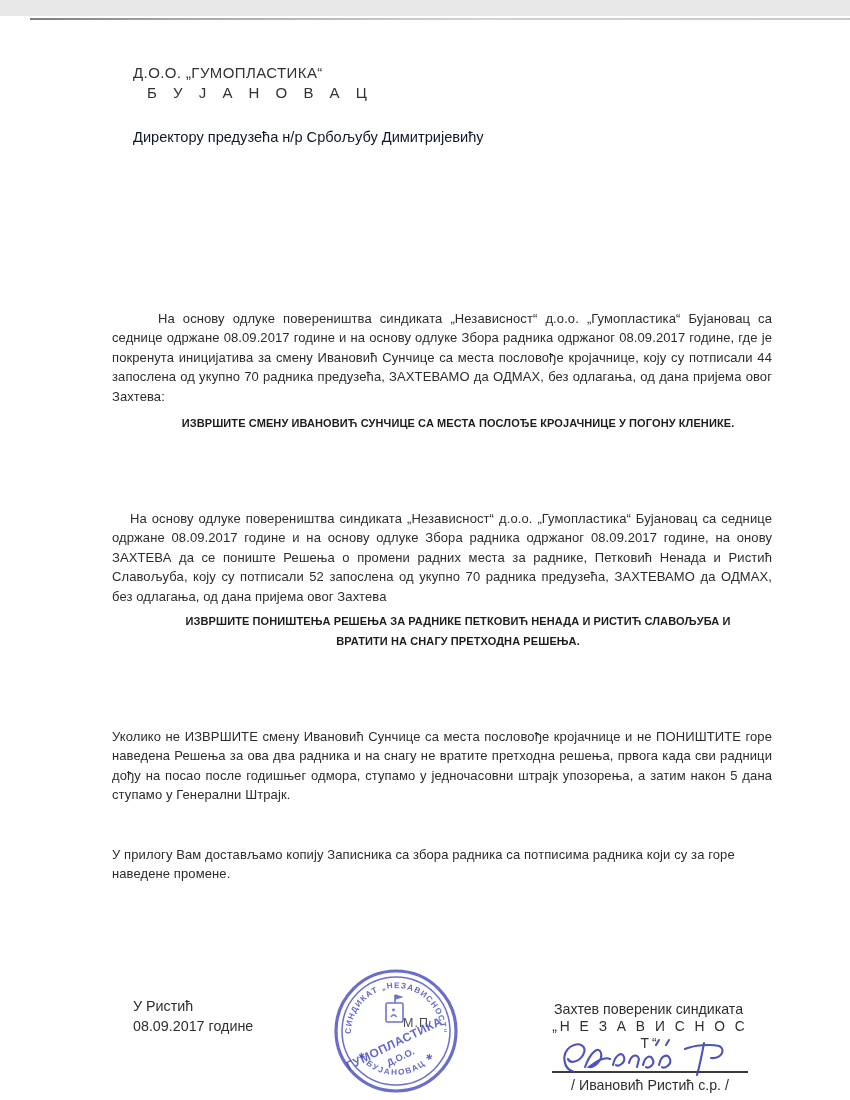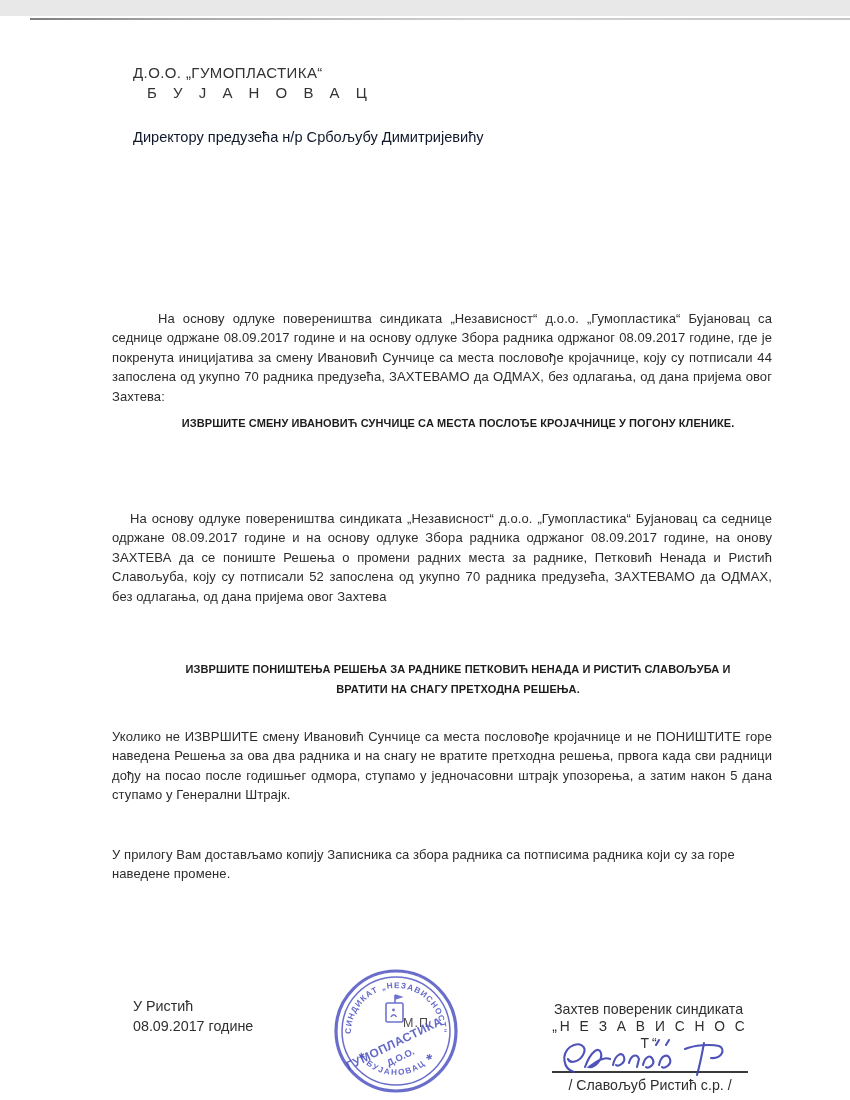--- a/index.html
+++ b/index.html
@@ -31,21 +31,21 @@
   .p1{top:280px;text-indent:46px;}
   .p2{top:480px;text-indent:18px;}
   .p3{top:698px;}
   .p4{top:816px;text-align:left;}
   .demand{
     left:133px;width:650px;box-sizing:border-box;padding:0 35px;
     font-size:11px;line-height:19.5px;font-weight:bold;
     text-align:center;color:#1c1c1c;letter-spacing:.1px;
   }
   .d1{top:398px;}
-  .d2{top:644px;}
+  .d2{top:596px;}
   .place-date{left:133px;top:981px;font-size:14.3px;line-height:19.5px;color:#2f2f2f;}
   .mp{left:403px;top:1000px;font-size:12.5px;letter-spacing:1px;color:#4a4a4a;z-index:1;}
   .stamp{left:332px;top:951px;width:128px;height:128px;z-index:2;pointer-events:none;}
   .signer{left:550px;top:984px;width:200px;font-size:14.2px;color:#2e2e2e;z-index:1;}
   .signer-title{line-height:18px;padding-left:4px;}
   .signer-union{line-height:17px;text-align:center;letter-spacing:3px;font-size:13.8px;}
   .sig-area{position:relative;height:19px;border-bottom:2px solid #3a3a3a;margin:0 2px;}
   .sig-svg{position:absolute;left:6px;top:-16px;width:170px;height:42px;}
   .signer-name{line-height:19px;text-align:center;padding-top:3px;font-size:14.2px;}
 </style>
@@ -124,15 +124,15 @@
           <path d="M55,29 C57,19 64,15 66,21 C68,27 60,31 58,29"></path>
           <path d="M71,27 C73,19 79,17 81,23 L79,31"></path>
           <path d="M85,29 C87,20 93,18 95,24 C97,29 90,33 88,31"></path>
           <path d="M98,9 L101,4 M108,9 L111,4"></path>
           <path d="M101,29 C103,19 110,17 112,23 C114,29 106,33 104,31"></path>
           <path d="M146,7 C144,18 141,32 139,39"></path>
           <path d="M127,13 C136,9 153,8 161,10 C168,13 164,23 153,22"></path>
         </g>
       </svg>
     </div>
-    <div class="signer-name">/ Славољуб Ристић с.р.  /</div>
+    <div class="signer-name">/ Ивановић Ристић с.р.  /</div>
   </div>
 </div>
 
 </body></html>

